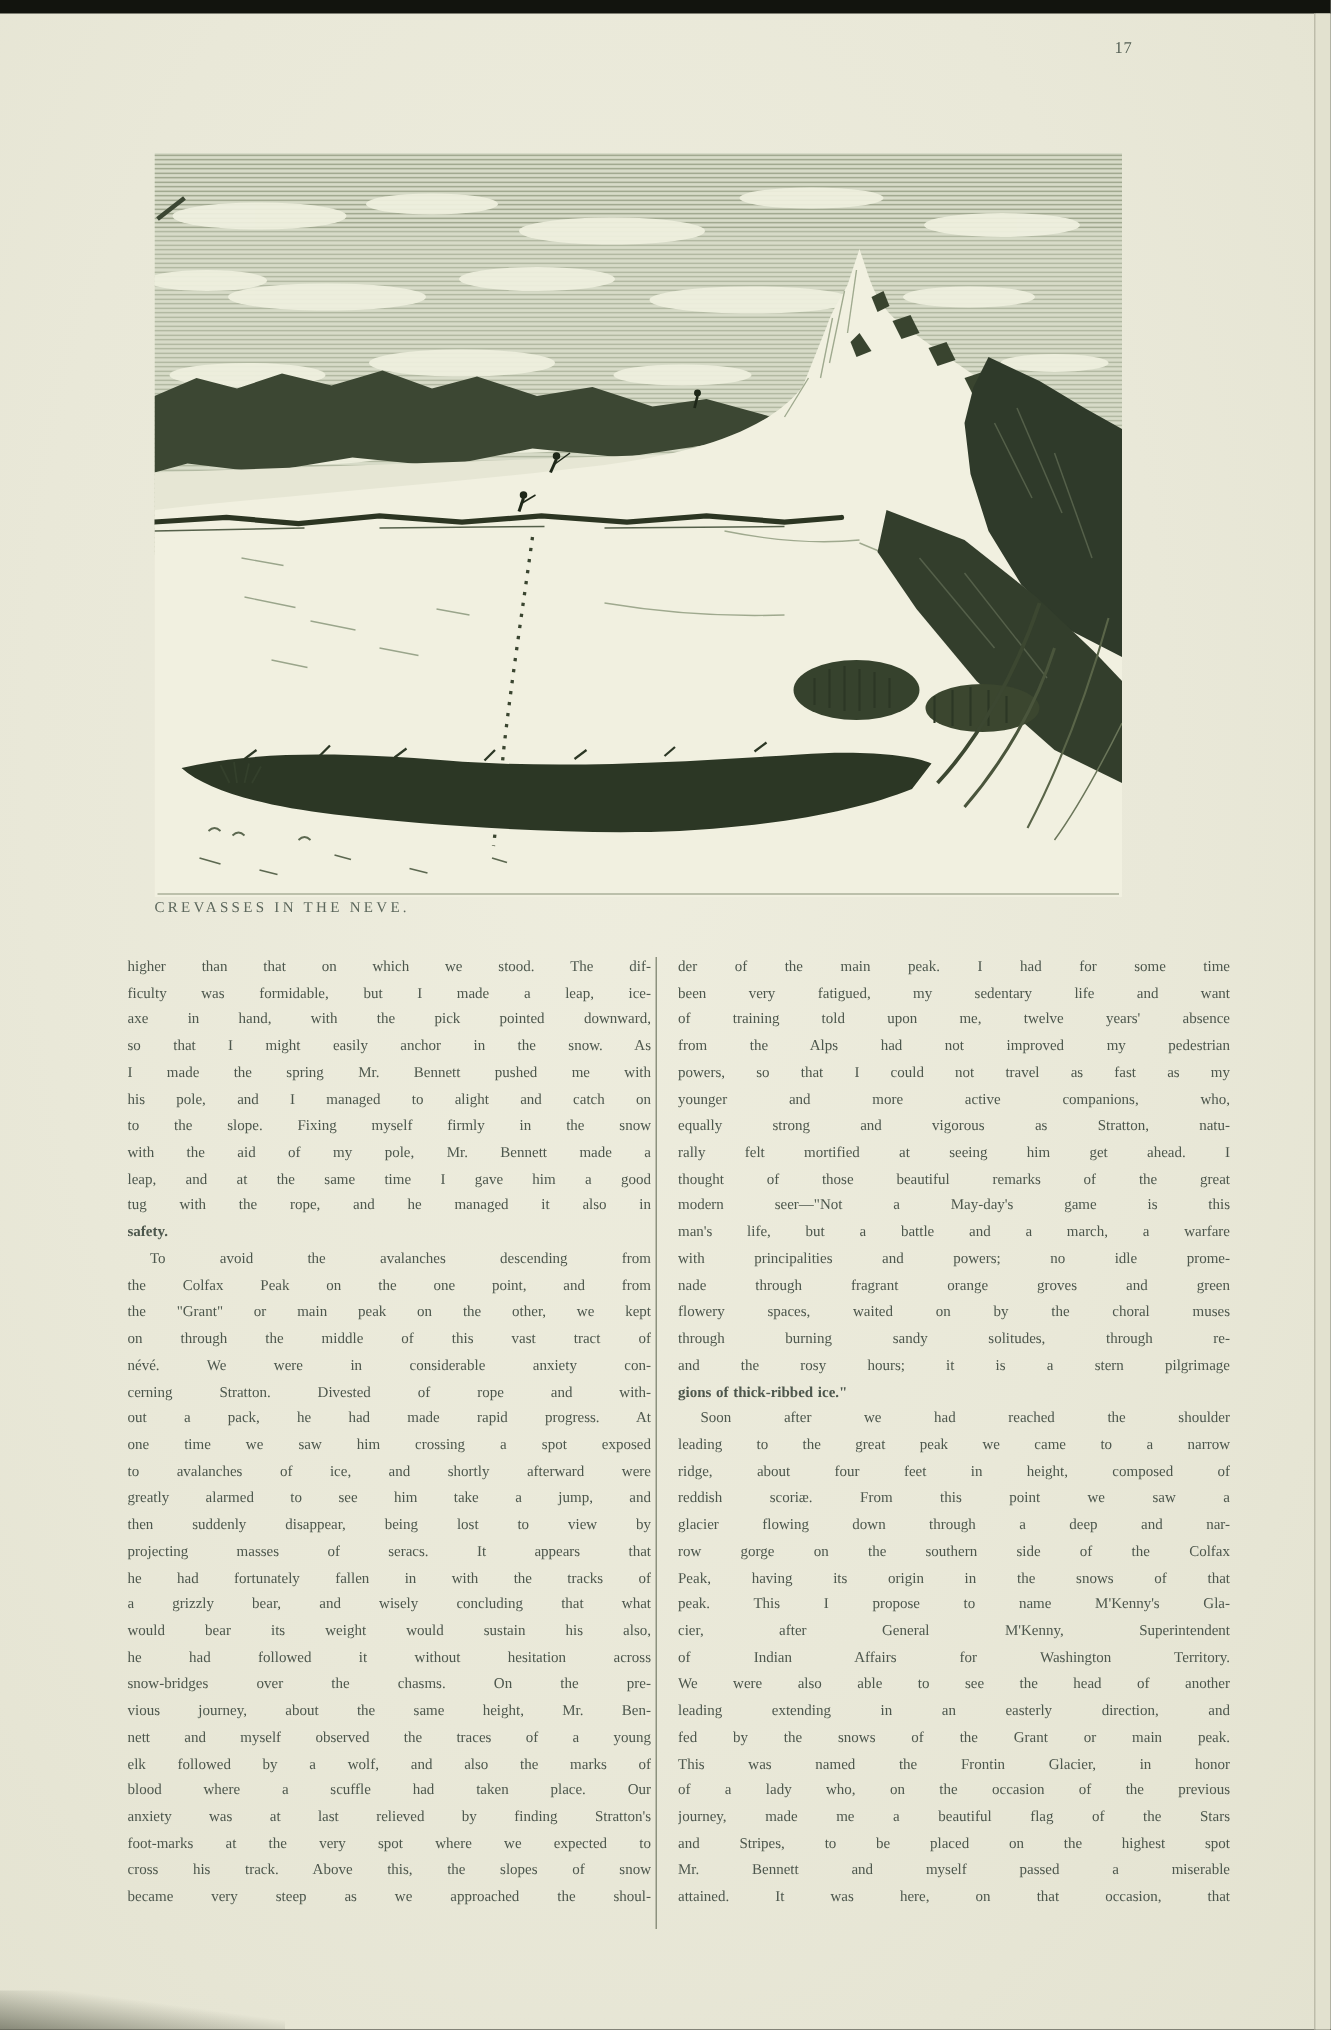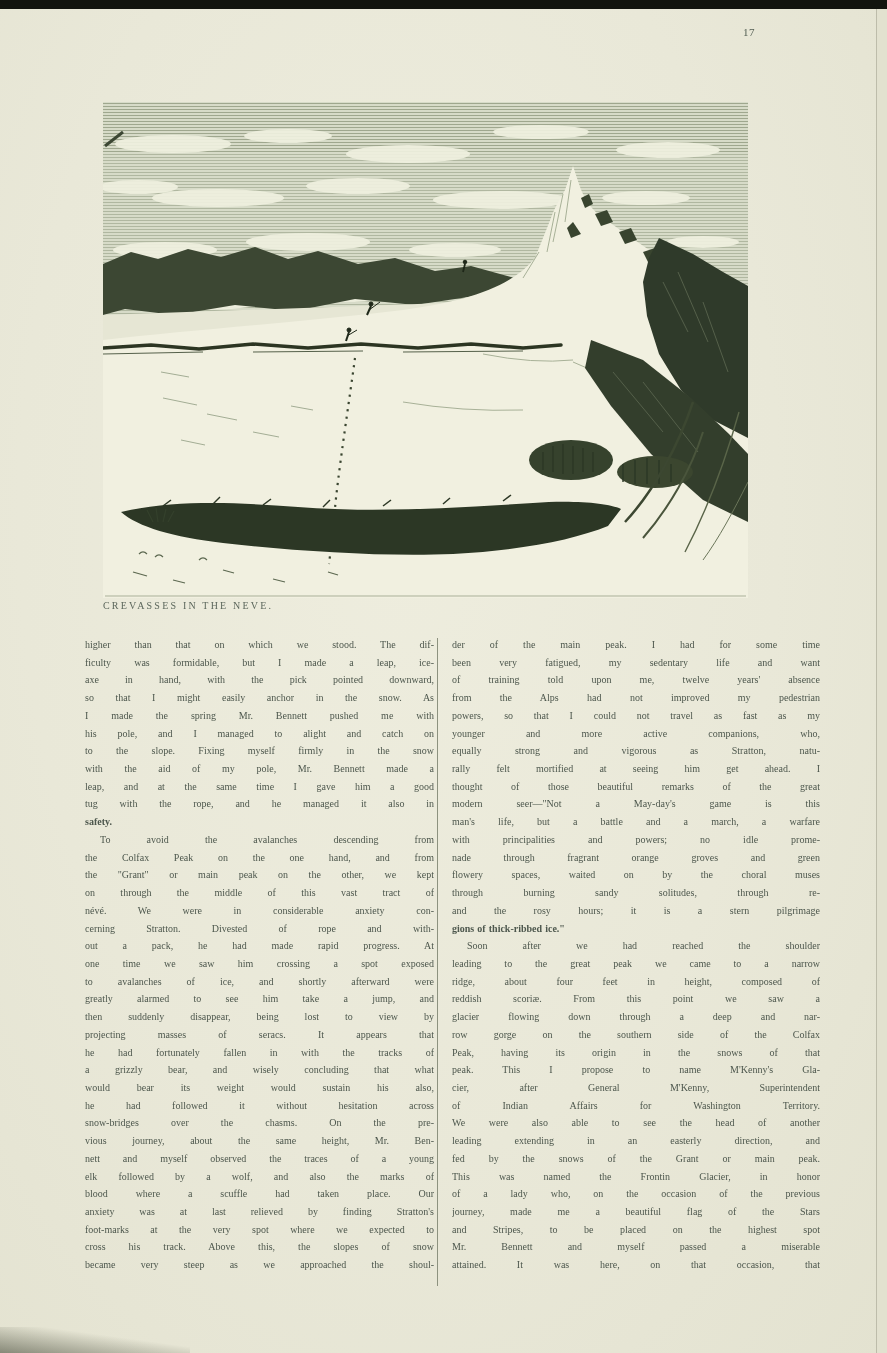--- a/index.html
+++ b/index.html
@@ -218,21 +218,21 @@
       <div class="line">axe in hand, with the pick pointed downward,</div>
       <div class="line">so that I might easily anchor in the snow. As</div>
       <div class="line">I made the spring Mr. Bennett pushed me with</div>
       <div class="line">his pole, and I managed to alight and catch on</div>
       <div class="line">to the slope. Fixing myself firmly in the snow</div>
       <div class="line">with the aid of my pole, Mr. Bennett made a</div>
       <div class="line">leap, and at the same time I gave him a good</div>
       <div class="line">tug with the rope, and he managed it also in</div>
       <div class="line last">safety.</div>
       <div class="line indent">To avoid the avalanches descending from</div>
-      <div class="line">the Colfax Peak on the one hand, and from</div>
+      <div class="line">the Colfax Peak on the one point, and from</div>
       <div class="line">the "Grant" or main peak on the other, we kept</div>
       <div class="line">on through the middle of this vast tract of</div>
       <div class="line">névé. We were in considerable anxiety con-</div>
       <div class="line">cerning Stratton. Divested of rope and with-</div>
       <div class="line">out a pack, he had made rapid progress. At</div>
       <div class="line">one time we saw him crossing a spot exposed</div>
       <div class="line">to avalanches of ice, and shortly afterward were</div>
       <div class="line">greatly alarmed to see him take a jump, and</div>
       <div class="line">then suddenly disappear, being lost to view by</div>
       <div class="line">projecting masses of seracs. It appears that</div>

